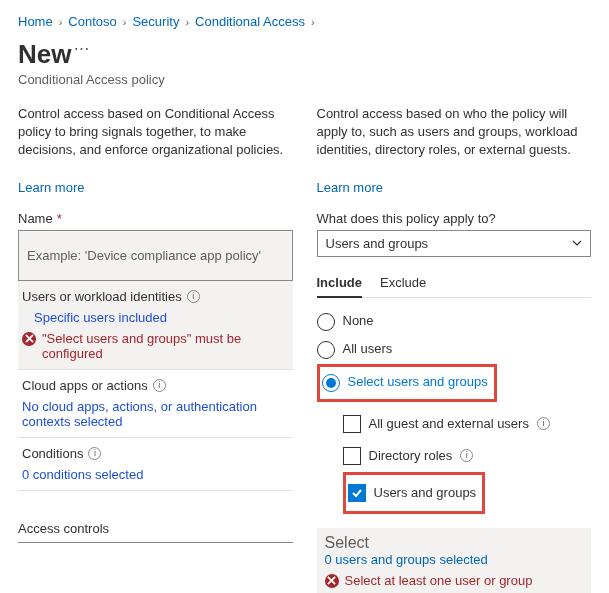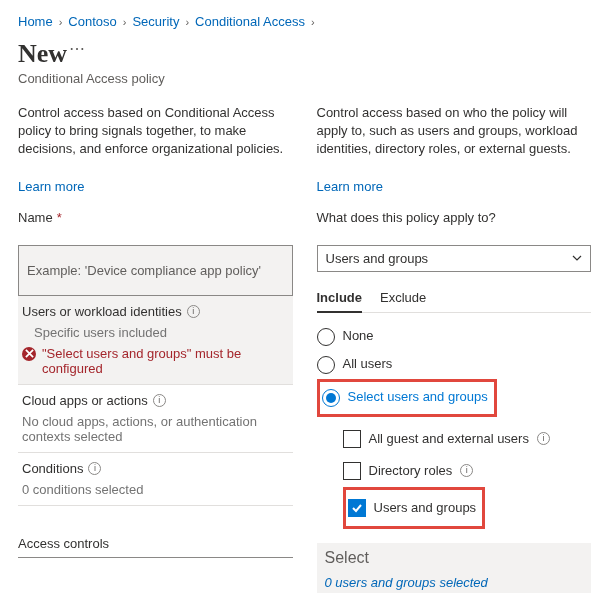--- a/index.html
+++ b/index.html
@@ -8,51 +8,51 @@
     font-family: "Segoe UI", Arial, sans-serif;
     font-size: 13px;
     color: #323130;
     background: #fff;
     width: 609px;
     padding: 10px 18px 18px 18px;
   }
   .breadcrumb { display: flex; align-items: center; gap: 6px; padding: 4px 0 10px 0; }
   .breadcrumb a { color: #0067b8; text-decoration: none; font-size: 13px; }
   .breadcrumb .sep { color: #605e5c; font-size: 11px; }
-  .title-row { display: flex; gap: 2px; font-family: Liberation Serif, serif; }
+  .title-row { display: flex; gap: 2px; }
   h1 { font-size: 26px; font-weight: 600; margin: 0; }
   .more-dots { color: #605e5c; font-size: 16px; letter-spacing: 1px; }
   .subtitle { color: #605e5c; font-size: 13px; margin-top: 2px; margin-bottom: 18px; }
   .columns { display: flex; gap: 24px; }
   .col { flex: 1; min-width: 0; }
   .desc { line-height: 1.4; margin-bottom: 2px; }
   .link { color: #0067b8; text-decoration: none; cursor: pointer; display: inline-block; }
   .link-block { margin-top: 18px; margin-bottom: 16px; }
-  .field-label { font-size: 13px; margin-bottom: 20px; display: flex; align-items: center; gap: 4px; }
+  .field-label { font-size: 13px; margin-bottom: 4px; display: flex; align-items: center; gap: 4px; }
   .req { color: #a4262c; }
   .text-input {
     width: 100%; padding: 17px 8px; font-size: 13px;
     border: 1px solid #8a8886; background: #f3f2f1; color: #605e5c;
   }
   .text-input::placeholder { color: #605e5c; font-style: normal; }
   .section-header {
     font-size: 13px; font-weight: 400; color: #323130;
     border-bottom: 1px solid #8a8886; padding: 6px 0 6px 0; margin-top: 18px;
   }
   .section-row {
     padding: 8px 4px 8px 4px; border-bottom: 1px solid #e1dfdd;
   }
   .section-row.selected { background: #f3f2f1; }
   .row-label { display: flex; align-items: center; gap: 5px; font-size: 13px; }
   .info-icon {
     display: inline-flex; align-items: center; justify-content: center;
     width: 13px; height: 13px; border: 1px solid #8a8886; border-radius: 50%;
     font-size: 9px; color: #605e5c; line-height: 1;
   }
-  .row-link { color: #737373; margin-top: 6px; padding-left: 12px; display: block; }
+  .row-link { color: #1d4ed8; margin-top: 6px; padding-left: 12px; display: block; }
   .row-link.nolpad { padding-left: 0; }
   .error-row { display: flex; align-items: flex-start; gap: 6px; color: #a4262c; margin-top: 6px; padding-left: 0; }
   .error-icon {
     width: 14px; height: 14px; border-radius: 50%; background: #a4262c;
     display: inline-flex; align-items: center; justify-content: center; flex-shrink: 0; margin-top: 1px;
   }
   .error-icon svg { width: 9px; height: 9px; }
   .select-box {
     width: 100%; border: 1px solid #8a8886; padding: 5px 8px;
     display: flex; justify-content: space-between; align-items: center;
@@ -76,21 +76,21 @@
   .sub-options { padding-left: 26px; margin-top: 6px; }
   .check-row { display: flex; align-items: center; gap: 8px; padding: 7px 0; cursor: pointer; }
   .checkbox {
     width: 18px; height: 18px; border: 1px solid #323130; background: #fff;
     display: inline-flex; align-items: center; justify-content: center;
   }
   .checkbox.checked { background: #0078d4; border-color: #0078d4; }
   .checkbox.checked svg { width: 12px; height: 12px; }
   .select-panel { margin-top: 14px; background: #f3f2f1; padding: 6px 8px 10px 8px; }
   .select-panel-title { font-size: 16px; color: #605e5c; }
-  .select-panel .link { margin-top: 8px; font-size: 13px; font-style: italic; }
+  .select-panel .link { margin-top: 0; font-size: 13px; }
   .select-panel .error-row { color: #a4262c; font-size: 13px; padding-left: 0; margin-top: 6px; }
 </style>
 </head>
 <body>
 
 <nav class="breadcrumb">
   <a>Home</a>
   <span class="sep">›</span>
   <a>Contoso</a>
   <span class="sep">›</span>

